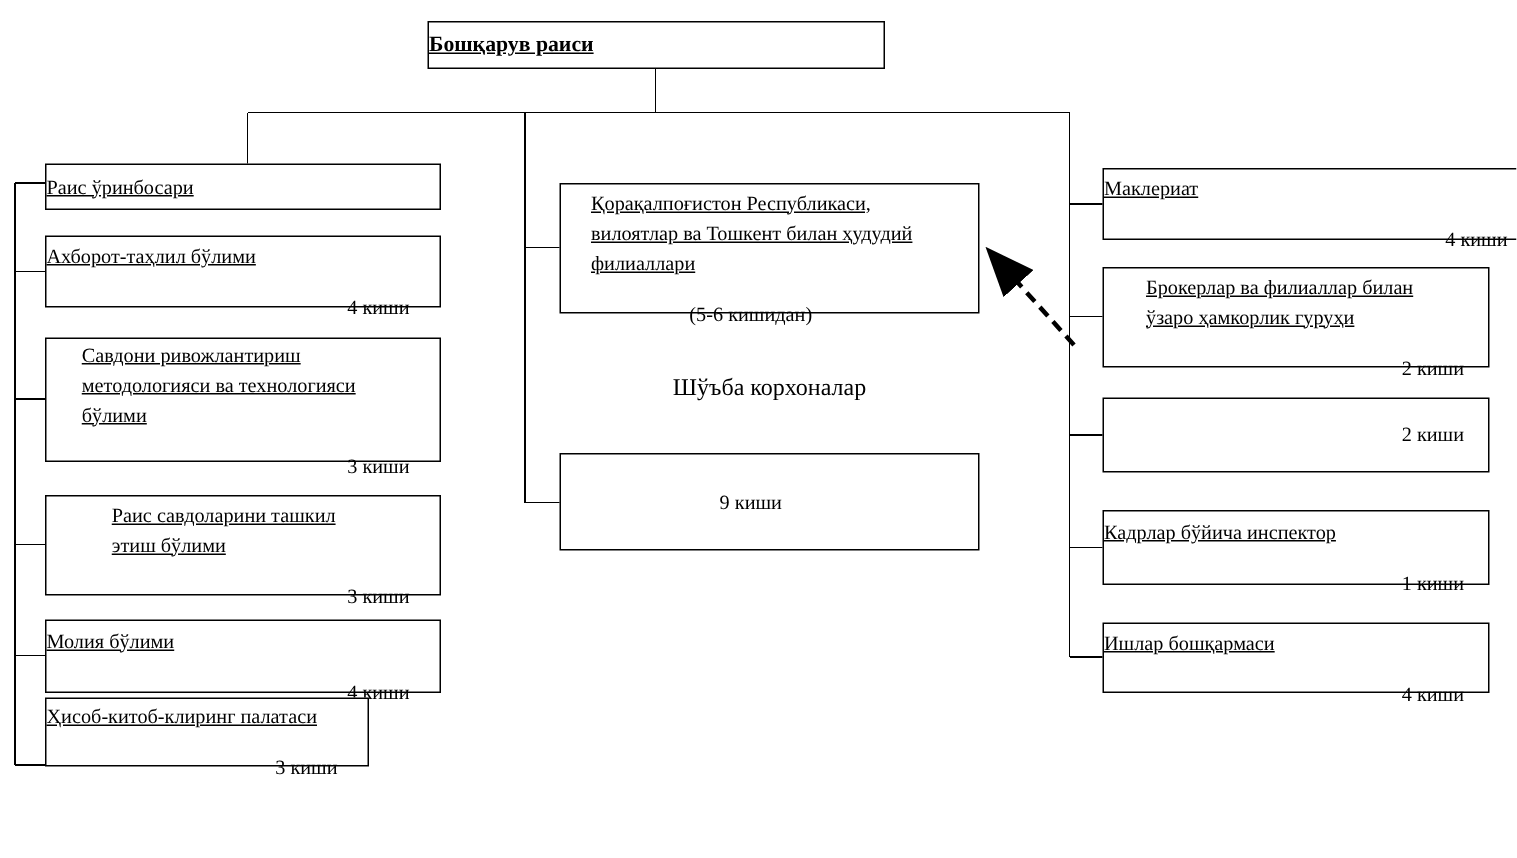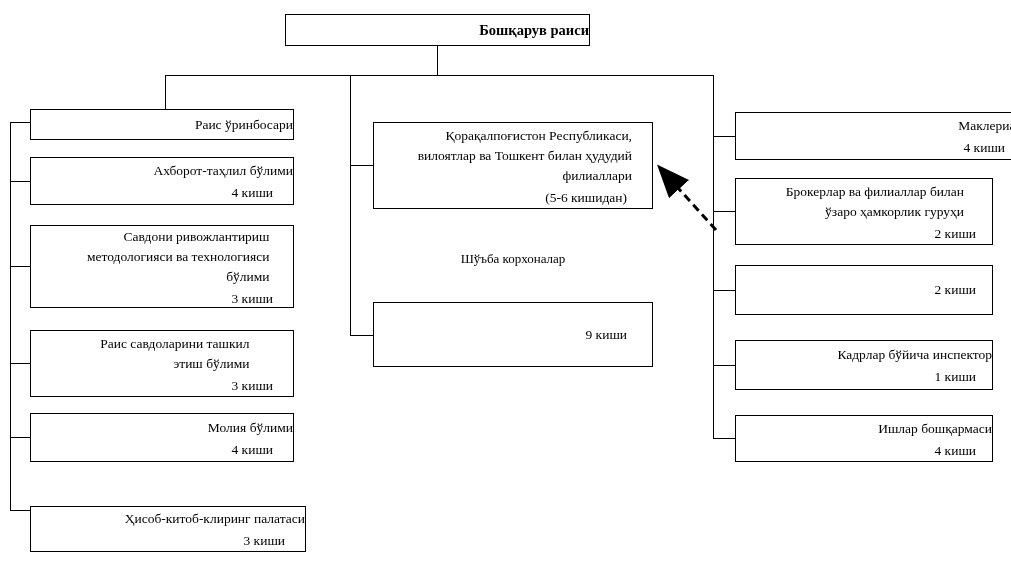--- a/index.html
+++ b/index.html
@@ -17,40 +17,41 @@
     box-sizing:border-box;
     border:1px solid #000000;
     background:#ffffff;
     display:flex;
     flex-direction:column;
     justify-content:center;
     font-size:13.5px;
     line-height:20px;
   }
   .box .title{
-    text-align:right;
-    margin:2px auto;
+    text-align:left;
+    margin:14px auto;
     width:100%;
+    text-decoration:underline;
   }
   .box .count{
     text-align:right;
     width:100%;
     box-sizing:border-box;
   }
   .col-left .count{padding-right:20px;}
-  .col-mid .count{padding-right:25px;}
+  .col-mid .count{padding-right:25px;text-align:center;}
   .col-right .count{padding-right:16px;}
   #root-box{
     font-weight:bold;
     font-size:14.5px;
   }
   #section-label{
     position:absolute;
     text-align:center;
-    font-size:13px;
+    font-size:16px;
     line-height:20px;
   }
 </style>
 </head>
 <body>
 
 <div id="canvas">
 
   <svg id="lines" width="1011" height="572" viewBox="0 0 1011 572">
     <defs>
@@ -103,21 +104,21 @@
   <div class="box col-left" style="left:30px;top:330px;width:264px;height:67px">
     <div class="title" style="max-width:175px">Раис савдоларини ташкил этиш бўлими</div>
     <div class="count">3 киши</div>
   </div>
 
   <div class="box col-left" style="left:30px;top:413px;width:264px;height:49px">
     <div class="title">Молия бўлими</div>
     <div class="count">4 киши</div>
   </div>
 
-  <div class="box col-left" style="left:30px;top:506px;width:276px;height:46px">
+  <div class="box col-left" style="left:30px;top:465px;width:216px;height:46px">
     <div class="title">Ҳисоб-китоб-клиринг палатаси</div>
     <div class="count">3 киши</div>
   </div>
 
   <div class="box col-mid" style="left:373px;top:122px;width:280px;height:87px">
     <div class="title" style="max-width:238px">Қорақалпоғистон Республикаси, вилоятлар ва Тошкент билан ҳудудий филиаллари</div>
     <div class="count">(5-6 кишидан)</div>
   </div>
 
   <div id="section-label" style="left:373px;top:249px;width:280px">Шўъба корхоналар</div>

